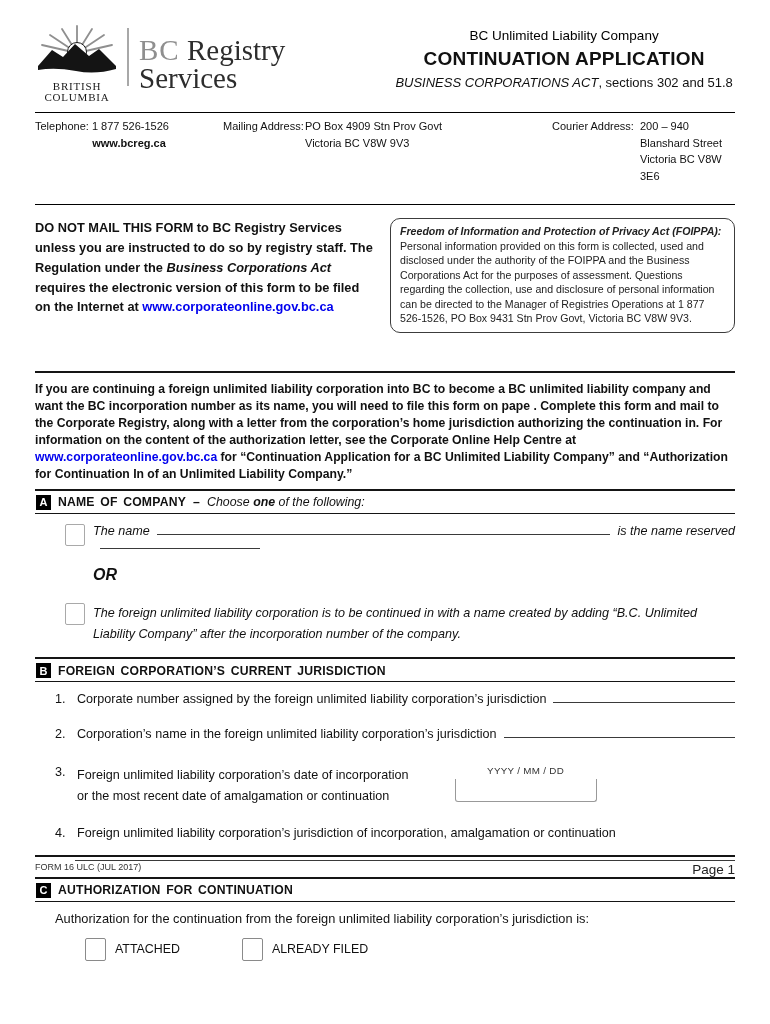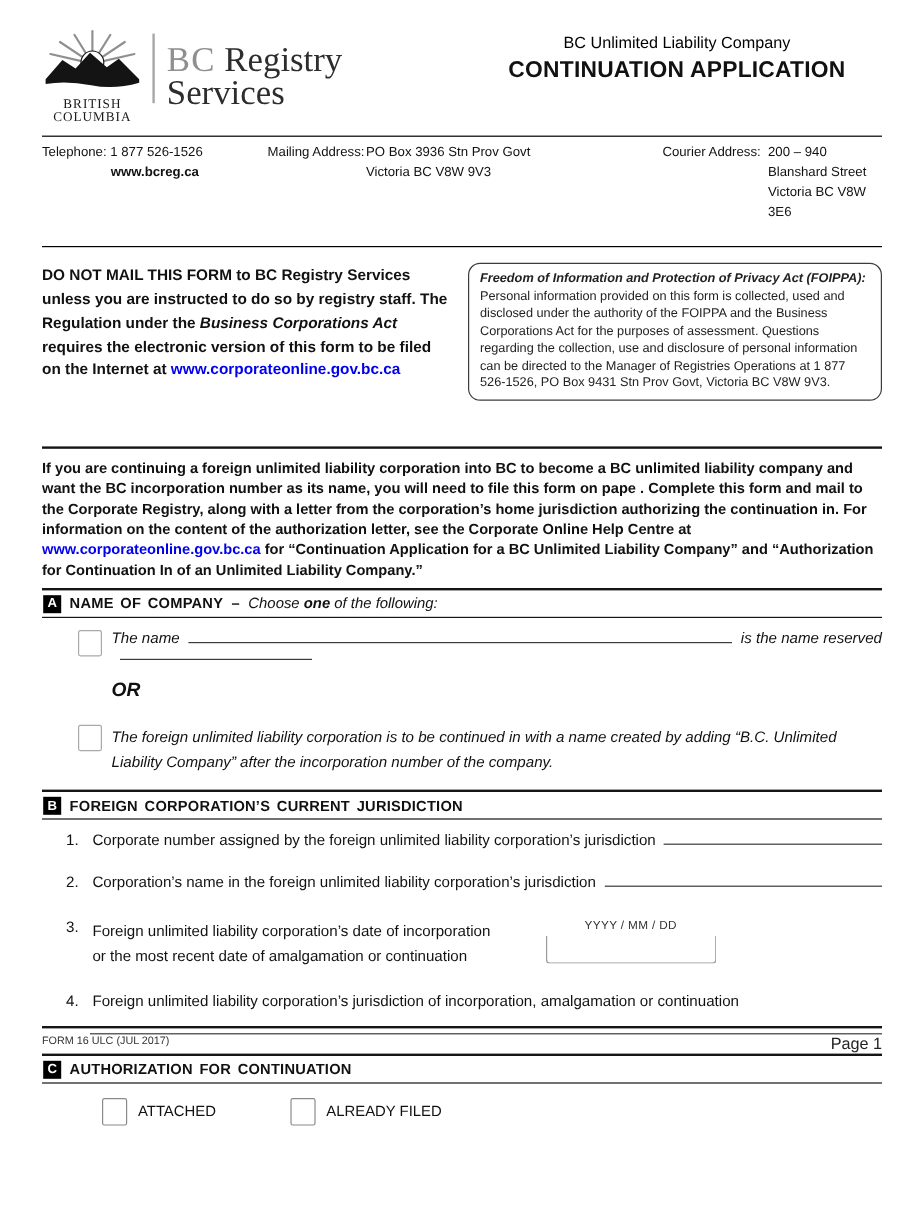--- a/index.html
+++ b/index.html
@@ -112,32 +112,33 @@
       <div class="v-divider"></div>
       <div class="wordmark">
         <div><span class="bc">BC</span>
         <span>Registry</span></div>
         <div>Services</div>
       </div>
     </div>
     <div class="title-block">
       <div class="doc-type">BC Unlimited Liability Company</div>
       <div class="form-title">CONTINUATION APPLICATION</div>
+      <div class="act-line"><span class="it">BUSINESS CORPORATIONS ACT</span><span>, sections 302 and 51.8</span></div>
     </div>
   </div>
 
   <div class="contact">
     <div class="c-tel">
       <div>Telephone: 1 877 526-1526</div>
       <div class="web link" style="color:#111;">www.bcreg.ca</div>
     </div>
     <div class="c-group c-mailwrap">
       <div class="c-label">Mailing Address:</div>
       <div class="c-mail">
-        <div>PO Box 3936 Stn Prov Govt</div>
+        <div>PO Box 4909 Stn Prov Govt</div>
         <div>Victoria BC  V8W 9V3</div>
       </div>
     </div>
     <div class="c-group c-cour">
       <div class="c-label">Courier Address:</div>
       <div>
         <div>200 – 940 Blanshard Street</div>
         <div>Victoria BC  V8W 3E6</div>
       </div>
     </div>
@@ -218,20 +219,21 @@
   </div>
   <div class="b4-line"></div>
 
   <div class="section-head" style="margin-top:16px;">
     <div class="head-inner">
       <div class="badge">C</div>
       <div class="sec-title">AUTHORIZATION FOR CONTINUATION</div>
     </div>
   </div>
 
+  <div class="c-intro">Authorization for the continuation from the foreign unlimited liability corporation’s jurisdiction is:</div>
 
   <div class="c-checks">
     <div class="checkbox dark"></div>
     <span class="c-check-label">ATTACHED</span>
     <div class="gap60"></div>
     <div class="checkbox dark"></div>
     <span class="c-check-label">ALREADY FILED</span>
   </div>
 
   <div class="footer">

